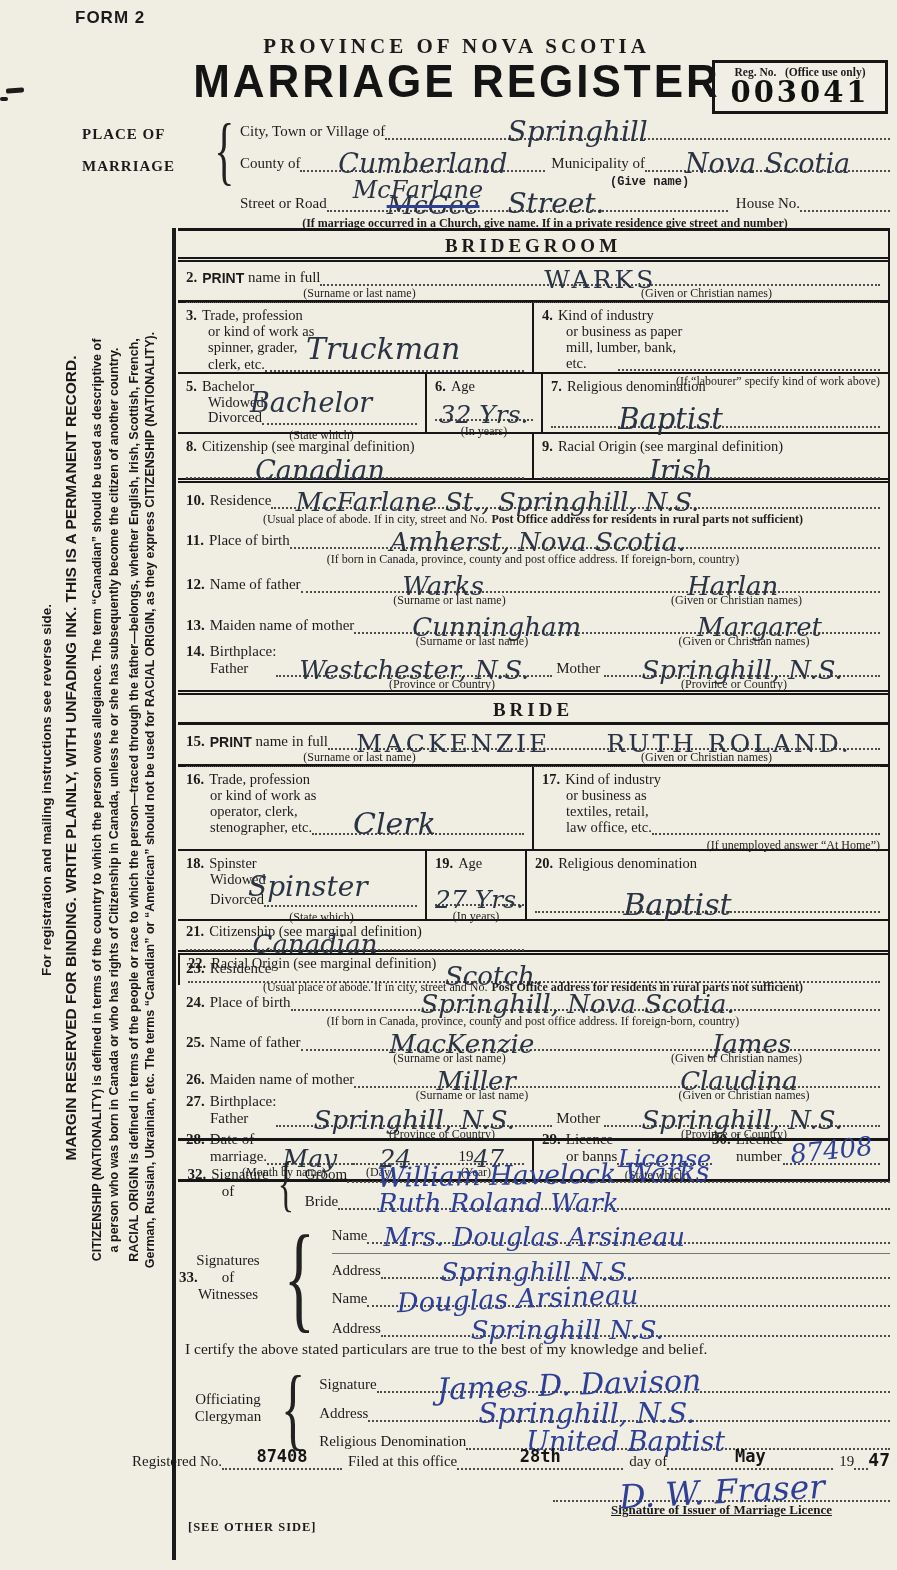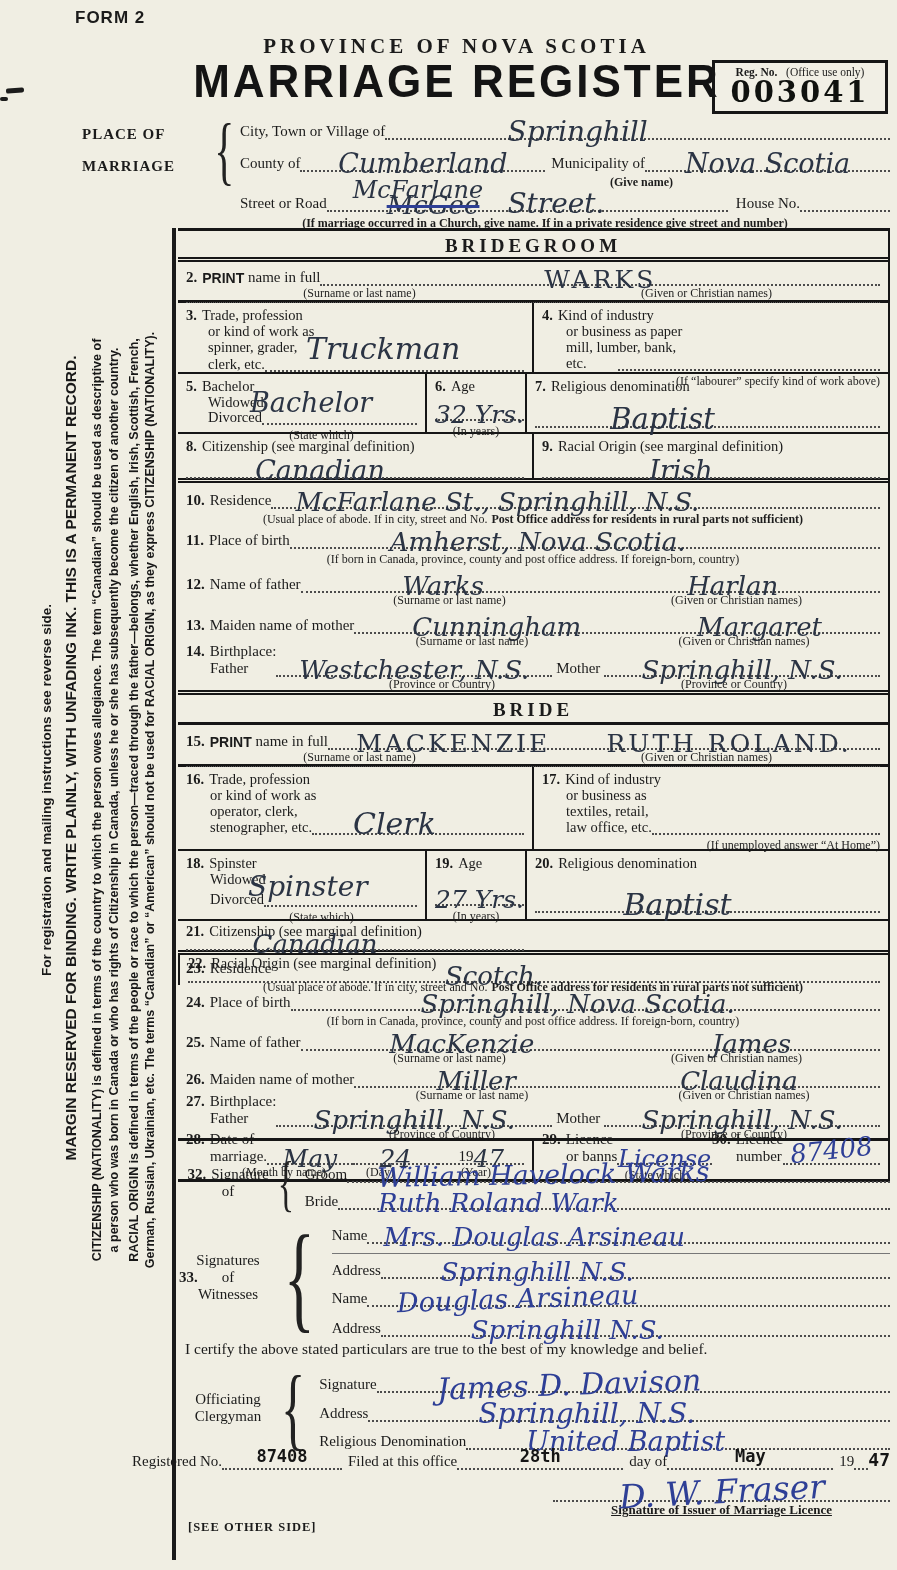--- a/index.html
+++ b/index.html
@@ -27,21 +27,21 @@
   .form-no { font-family:"Liberation Sans", sans-serif; font-weight:bold; font-size:17px; letter-spacing:1px; }
   .province { width:897px; text-align:center; font-size:21px; letter-spacing:4px; font-weight:600; }
   .big-title {
     width:530px; text-align:center;
     font-family:"Liberation Sans", sans-serif; font-weight:800;
     font-size:44px; letter-spacing:3px; transform:scaleY(1.05);
     color:#141414;
   }
   .reg-box { width:176px; height:54px; border:3px solid #161616; text-align:center; padding-top:3px; background:rgba(255,255,255,0.1); }
   .reg-line1 { font-size:11.5px; font-weight:bold; }
-  .reg-note { font-weight:normal; }
+  .reg-note { font-weight:bold; }
   .reg-value { font-family:"DejaVu Serif", serif; font-weight:bold; font-size:29px; letter-spacing:3px; line-height:1; color:#10120f; }
 
   
   .lbl { font-size:15px; white-space:nowrap; }
   .no { font-weight:bold; margin-right:5px; }
   .cap { font-size:12px; color:#1d1d1d; }
   .cap-b { font-weight:bold; }
   .fline { display:flex; align-items:flex-end; }
   .dot { flex:1; border-bottom:2px dotted #4c4c4c; display:flex; align-items:flex-end; justify-content:center; overflow:visible; }
   .dot.jl { justify-content:flex-start; }
@@ -125,21 +125,21 @@
   <div class="fline" style="height:32px;">
     <span class="lbl">County of</span>
     <span class="dot">
         <span class="hw" style="font-size:27px;">Cumberland</span>
       </span>
     <span class="lbl" style="margin-left:6px;">Municipality of</span>
     <span class="dot">
         <span class="hw" style="font-size:27px;">Nova Scotia</span>
       </span>
   </div>
-  <div style="padding-left:370px;"><span class="cap cap-b">(Give name)</span></div>
+  <div style="padding-left:370px;font-family:Liberation Mono, monospace;"><span class="cap cap-b">(Give name)</span></div>
   <div class="fline" style="height:22px;">
     <span class="lbl">Street or Road</span>
     <span class="dot jl" style="position:relative;">
       <span class="hw" style="position:absolute; left:26px; bottom:16px; font-size:24px;">McFarlane</span>
       <span class="hw" style="margin-left:60px; font-size:26px; text-decoration:line-through; text-decoration-thickness:3px; text-decoration-color:#2e3f96;">McGee</span>
       <span class="hw" style="margin-left:28px; font-size:28px;">Street.</span>
     </span>
     <span class="lbl" style="margin-left:8px;">House No.</span>
     <span class="dot" style="max-width:90px;"></span>
   </div>
@@ -195,21 +195,21 @@
     <div class="cell" style="width:247px;">
       <div class="lline"><span class="no">5.</span><span>Bachelor</span></div>
       <div class="lline" style="padding-left:22px;">Widowed</div>
       <div class="fline" style="height:15px;">
           <span class="lline" style="padding-left:22px;">Divorced</span>
           <span class="dot"></span>
         </div>
       <div style="text-align:center; padding-left:40px;"><span class="cap">(State which)</span></div>
       <span class="hw-over" style="left:72px; bottom:14px; font-size:27px;">Bachelor</span>
     </div>
-    <div class="cell" style="width:100px;">
+    <div class="cell" style="width:116px;">
       <div class="lline"><span class="no">6.</span><span>Age</span></div>
       <div class="fline" style="height:27px;">
           <span class="dot">
             <span class="hw" style="font-size:25px;">32 Yrs.</span>
           </span>
         </div>
       <div style="text-align:center;"><span class="cap">(In years)</span></div>
     </div>
     <div class="cell" style="flex:1;">
       <div class="lline"><span class="no">7.</span><span>Religious denomination</span></div>

